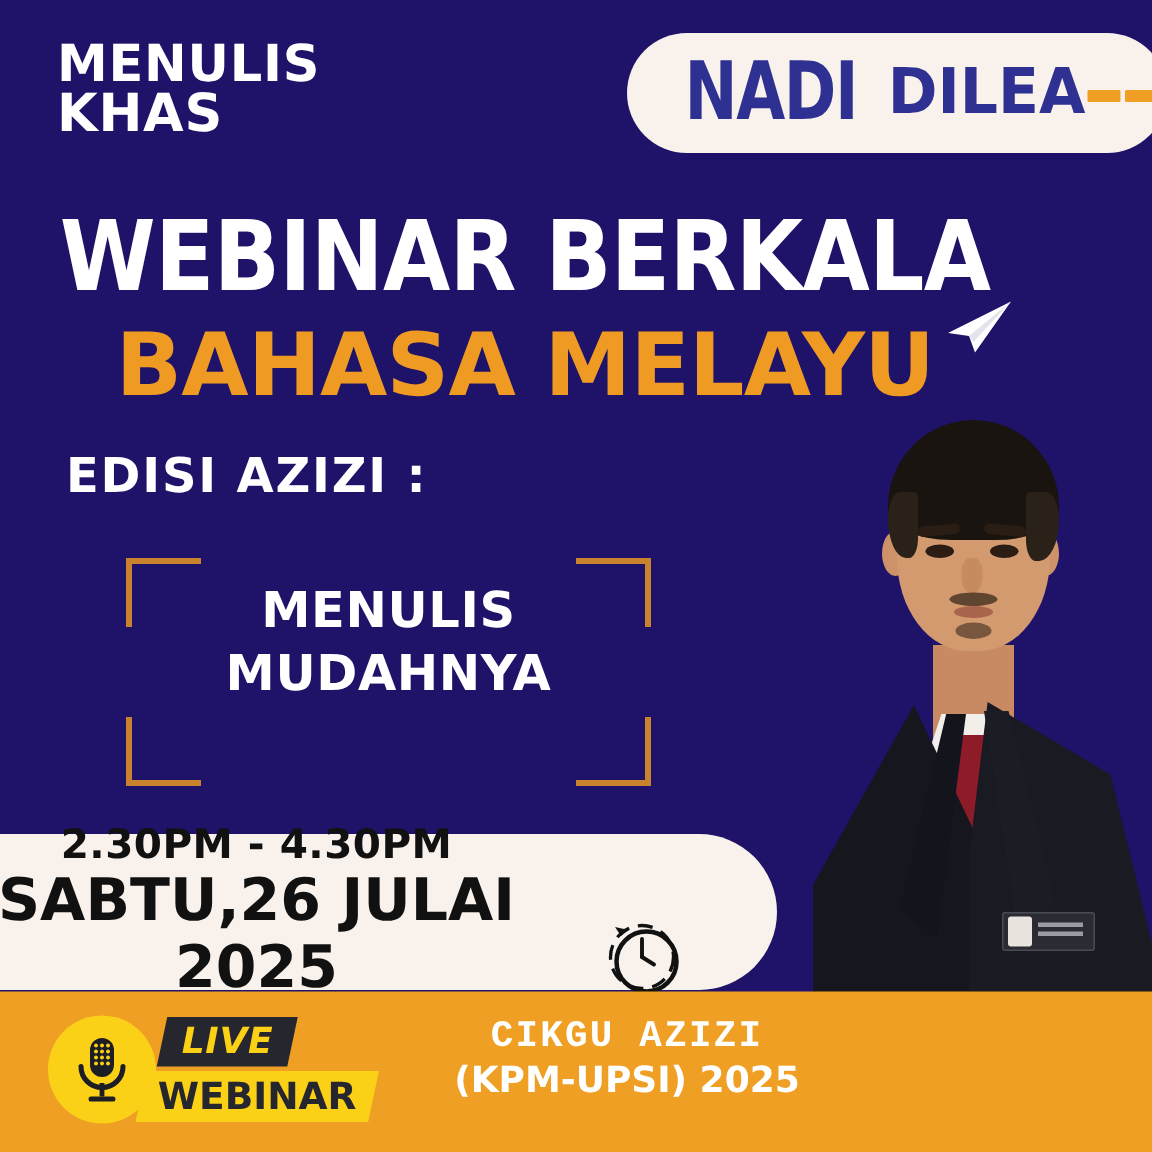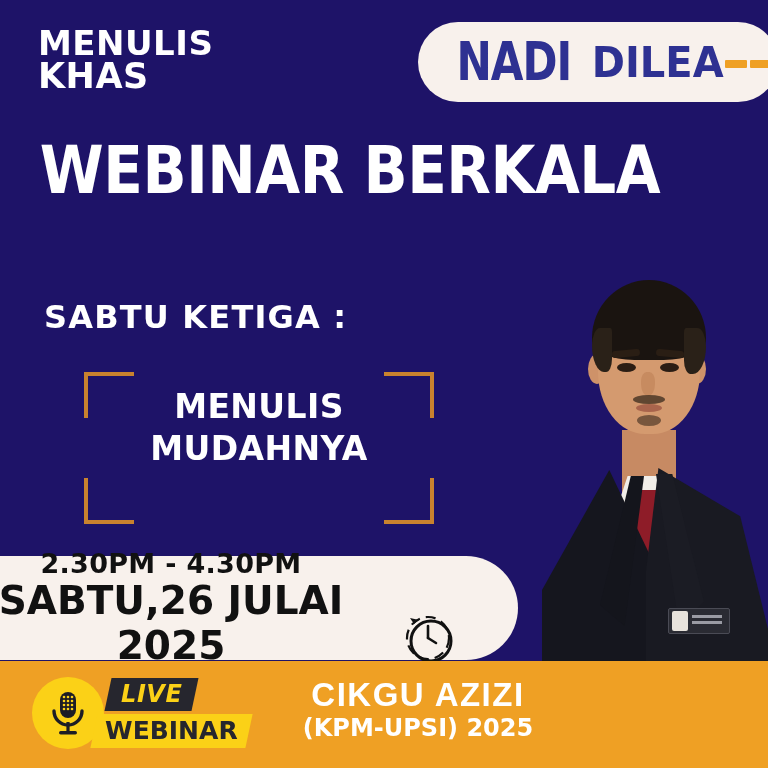--- a/index.html
+++ b/index.html
@@ -307,24 +307,24 @@
   }
   .speaker-block {
     position: absolute;
     left: 268px;
     top: 16px;
     width: 300px;
     text-align: center;
     color: #FFFFFF;
   }
   .speaker-name {
-    font-size: 33px;
+    font-size: 25px;
     font-weight: bold;
     letter-spacing: 1.5px;
-    font-family: Liberation Sans, sans-serif;
+    font-family: Liberation Mono, monospace;
     line-height: 1.1;
   }
   .speaker-role {
     font-size: 18px;
     font-weight: bold;
     letter-spacing: 0px;
     font-family: "DejaVu Sans", sans-serif;
     line-height: 1.3;
     margin-top: 4px;
   }
@@ -477,23 +477,30 @@
         <span class="dash-dot"></span>
         <span class="dash-bar"></span>
         <span class="dash-dot"></span>
         <span class="dash-dot"></span>
       </div>
     </div>
   </div>
 
   <div class="headline">
     <div class="headline-l1">WEBINAR BERKALA</div>
-  </div>
-
-  <div class="edisi">SABTU KETIGA :</div>
+    <div class="headline-l2-row">
+      <span class="headline-l2">BAHASA MELAYU</span>
+      <svg class="plane-icon" viewBox="0 0 48 40">
+        <path d="M3 24 L45 3 L21 37 L17 26 Z" fill="#FFFFFF"></path>
+        <path d="M17 26 L45 3 L20 30 Z" fill="#E3E3EC"></path>
+      </svg>
+    </div>
+  </div>
+
+  <div class="edisi">EDISI AZIZI :</div>
 
   <div class="topic-box">
     <span class="corner tl"></span>
     <span class="corner tr"></span>
     <span class="corner bl"></span>
     <span class="corner br"></span>
     <div class="topic-text">
       <div class="topic-line">MENULIS</div>
       <div class="topic-line">MUDAHNYA</div>
     </div>

